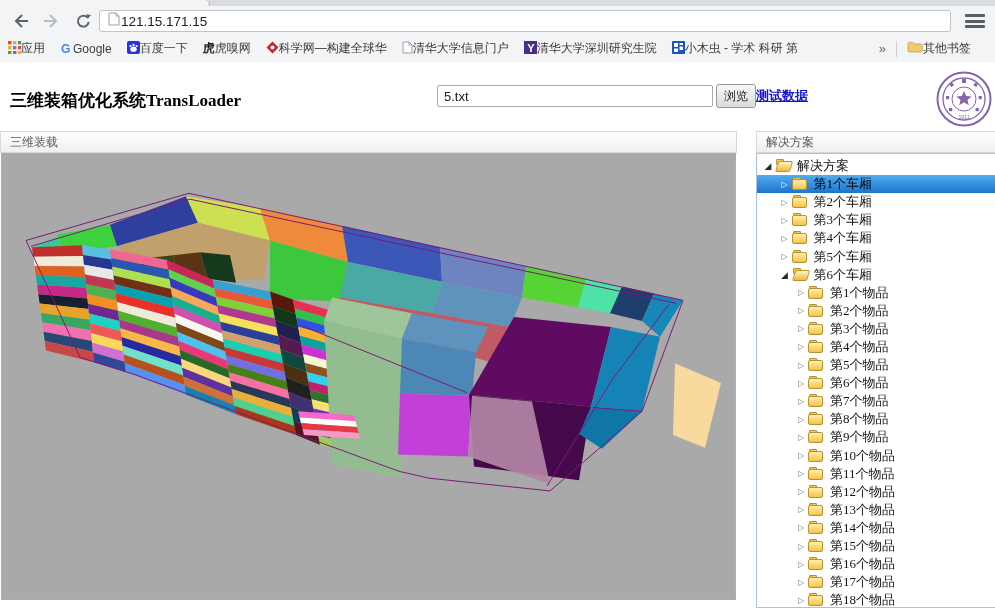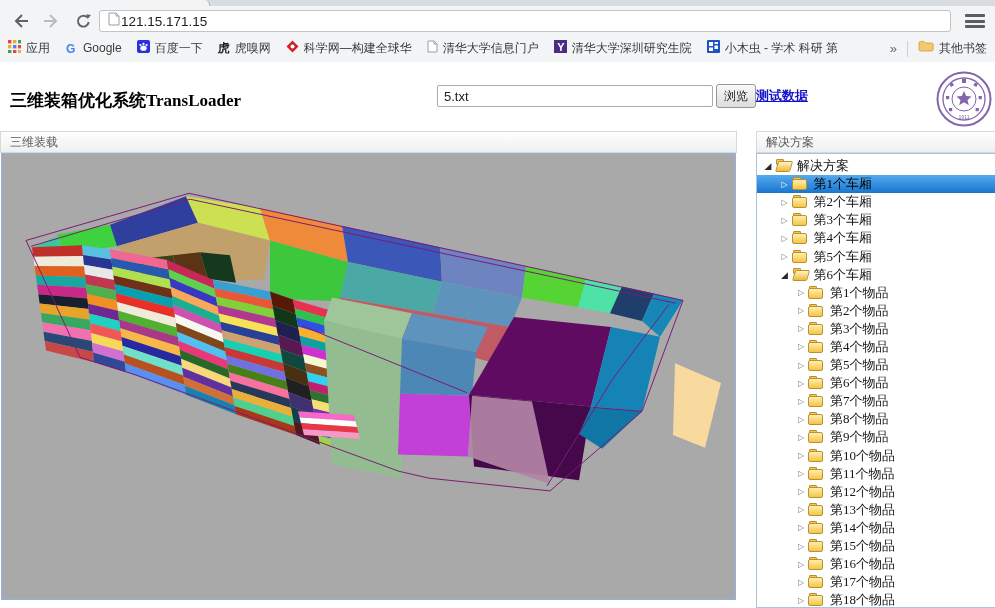--- a/index.html
+++ b/index.html
@@ -10,21 +10,21 @@
   .tabstrip{position:absolute;top:0;left:0;width:100%;height:6px;background:#d9dcdf}
   .active-tab{position:absolute;top:0;left:0;width:209px;height:6px;background:#f3f4f6;border-right:1px solid #aeb1b4;border-top-right-radius:5px}
   .toolbar{position:absolute;top:6px;left:0;width:100%;height:30px}
   .navbtn{position:absolute;top:2px;width:26px;height:26px;display:flex;align-items:center;justify-content:center;border-radius:13px}
   .nav-back{left:8px}.nav-fwd{left:38px}.nav-reload{left:70px}
   .urlbar{position:absolute;left:99px;right:44px;top:4px;height:22px;background:#fff;border:1px solid #c2c3c5;border-radius:3px;display:flex;align-items:center;padding:0 8px;gap:1px;box-sizing:border-box}
   .url-text{font-size:13.5px;color:#202124}
   .menu-btn{position:absolute;right:9px;top:6px;width:22px;height:18px;display:flex;flex-direction:column;justify-content:space-between;padding:2px 1px;box-sizing:border-box}
   .menu-btn i{display:block;height:3px;background:#5a5d61;border-radius:1px}
   .bookmarks{position:absolute;top:36px;left:0;right:0;height:25px;display:flex;align-items:center;padding:0 8px}
-  .bm{display:flex;gap:5px;margin-right:15px;font-size:12px;color:#3a3a3a;white-space:nowrap}
+  .bm{display:flex;align-items:center;margin-right:15px;font-size:12px;color:#3a3a3a;white-space:nowrap}
   .bm .lbl{overflow:hidden;text-overflow:clip}
   .bm-glyph{font-size:12px;font-weight:bold;color:#1a1a1a;font-family:"Liberation Serif",serif}
   .bm-sep{height:16px;border-left:1px solid #cfcfcf;margin:0 10px}
   .bm-chevron{margin-left:auto;color:#6a6a6a;font-size:13px}
   
   .webpage{position:absolute;top:62px;left:0;width:100%;bottom:0;background:#fff;overflow:hidden}
   .page-header{position:absolute;top:0;left:0;width:100%;height:69px}
   .page-title{position:absolute;left:10px;top:27px;font-family:Liberation Serif, serif;font-weight:bold;font-size:17px;color:#000}
   .file-ctl{position:absolute;left:437px;top:22px;display:flex;align-items:center}
   .file-input{width:262px;height:18px;border:1px solid #ababab;border-radius:2px;font-size:13px;color:#222;padding:1px 6px;outline:none}
@@ -157,21 +157,21 @@
             <rect width="13" height="13" rx="1" fill="#1e50c8"></rect>
             <rect x="2" y="2" width="4" height="4" fill="#fff"></rect>
             <rect x="7.5" y="2" width="3.5" height="2" fill="#fff"></rect>
             <rect x="7.5" y="5.5" width="3.5" height="3.5" fill="#fff"></rect>
             <rect x="2" y="7.5" width="4" height="3.5" fill="#fff"></rect>
           </svg></span>
         <span class="lbl">小木虫 - 学术 科研 第</span>
       </span>
       <span class="bm-chevron">»</span>
       <span class="bm-sep"></span>
-      <span class="bm" style="margin-right: 0px;">
+      <span class="bm" style="margin-right: 16px;">
         <span><svg width="16" height="12">
             <path d="M1 3 q0 -1.6 1.6 -1.6 h3.4 l1.6 1.6 h6 q1.6 0 1.6 1.6 v4.8 q0 1.6 -1.6 1.6 h-11 q-1.6 0 -1.6 -1.6 z" fill="#f2c96e" stroke="#c9a045" stroke-width="0.8"></path>
           </svg></span>
         <span class="lbl">其他书签</span>
       </span>
     </div>
 </div>
 
 <div class="webpage">
   <div class="page-header">

